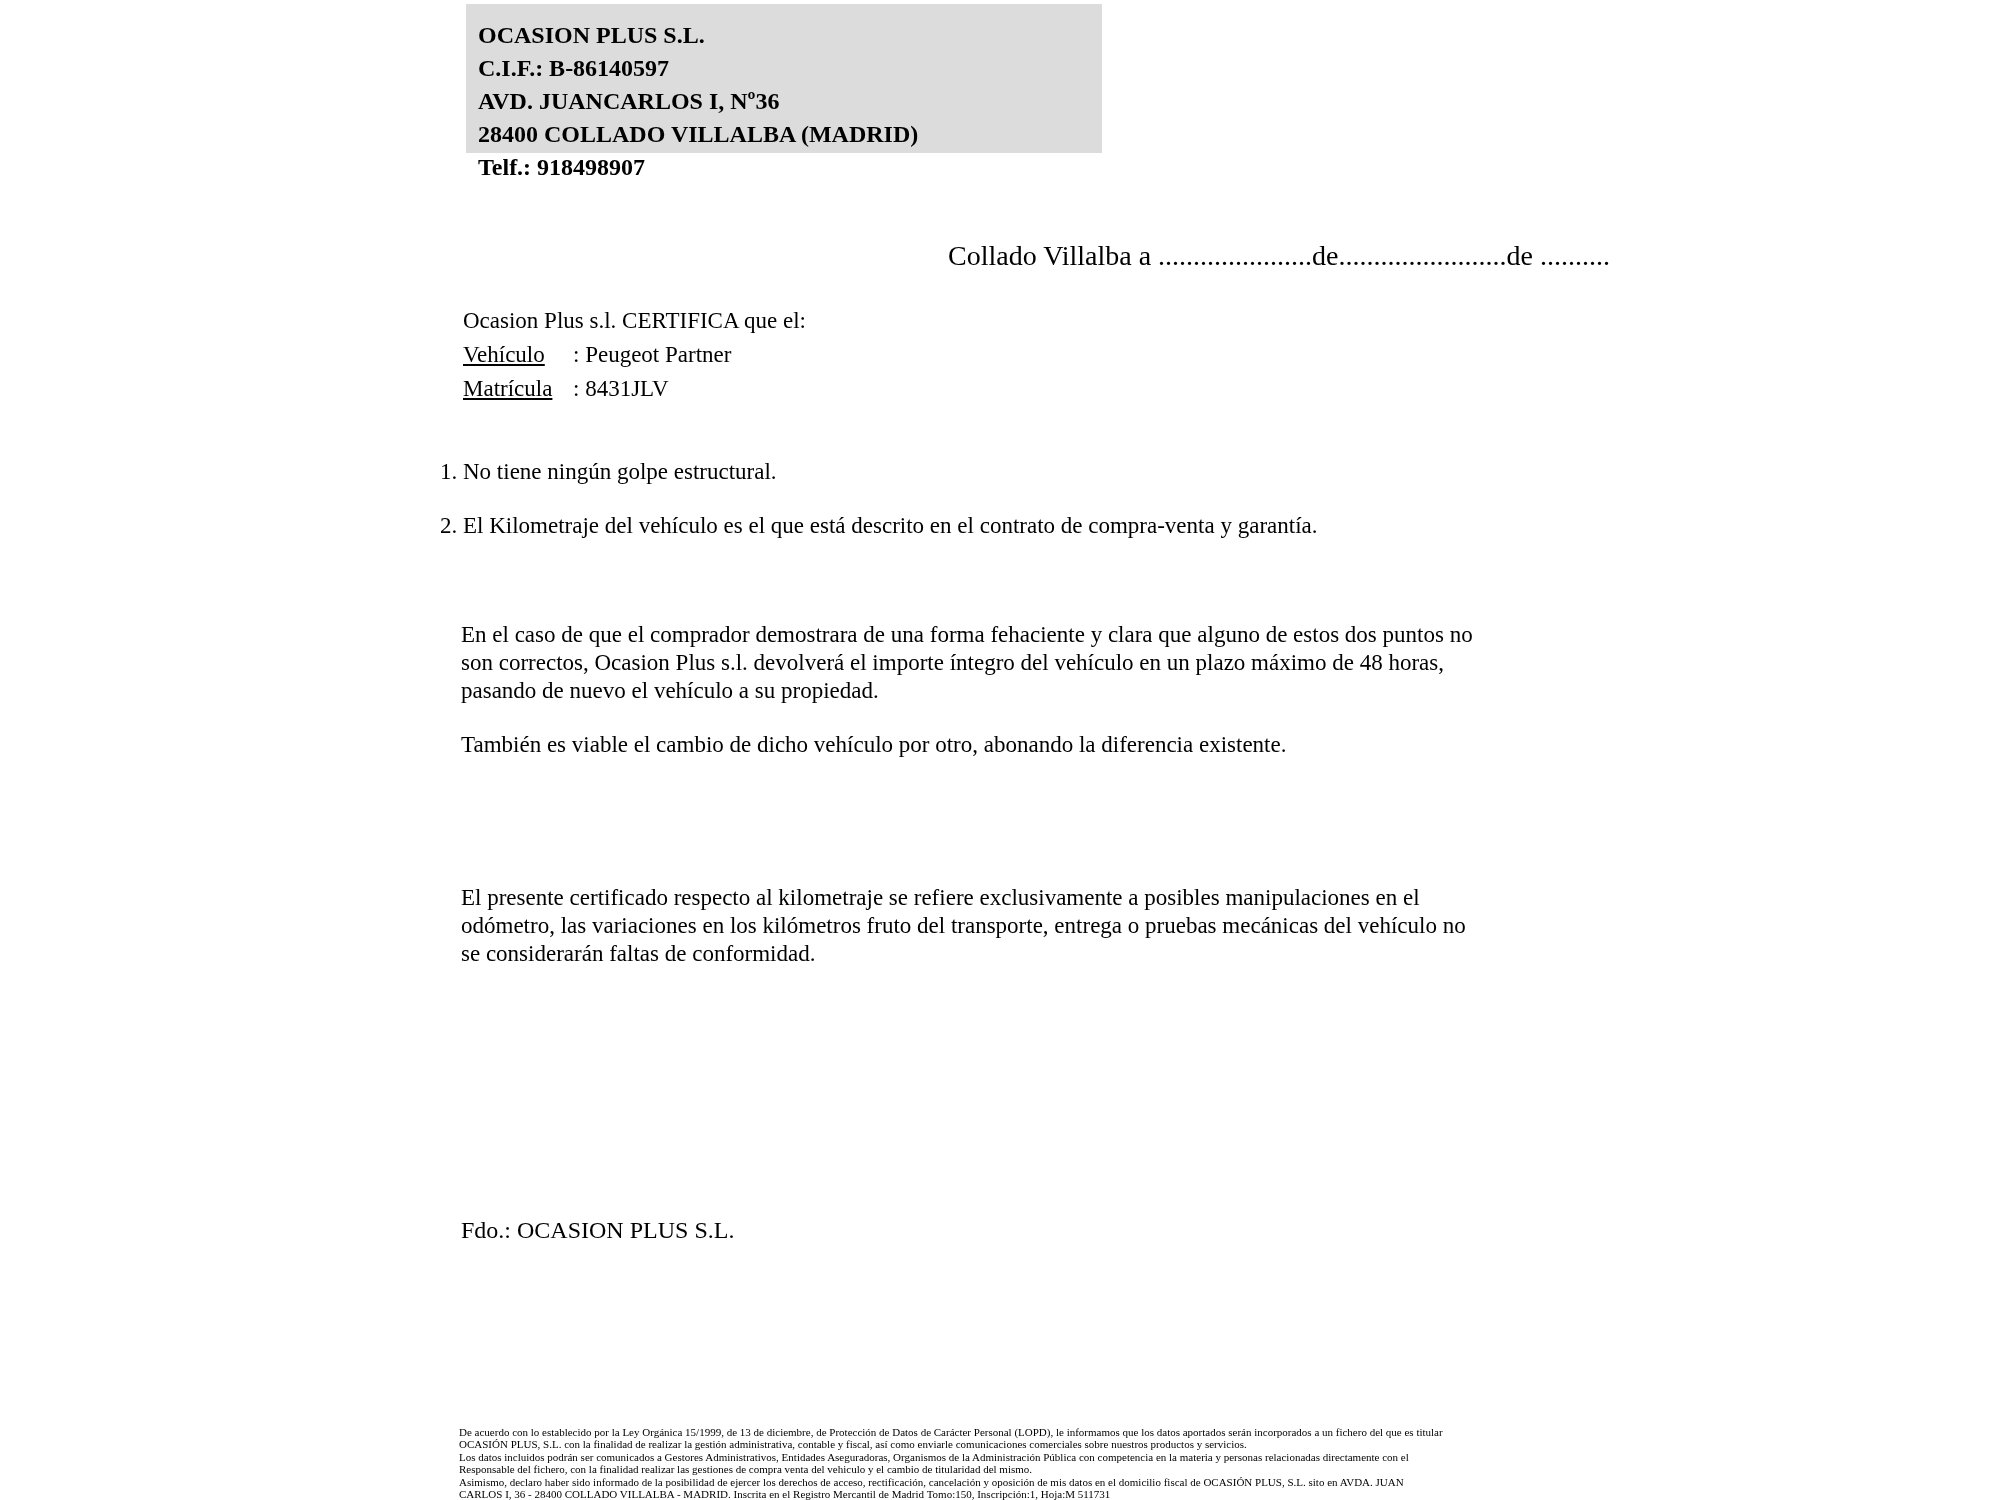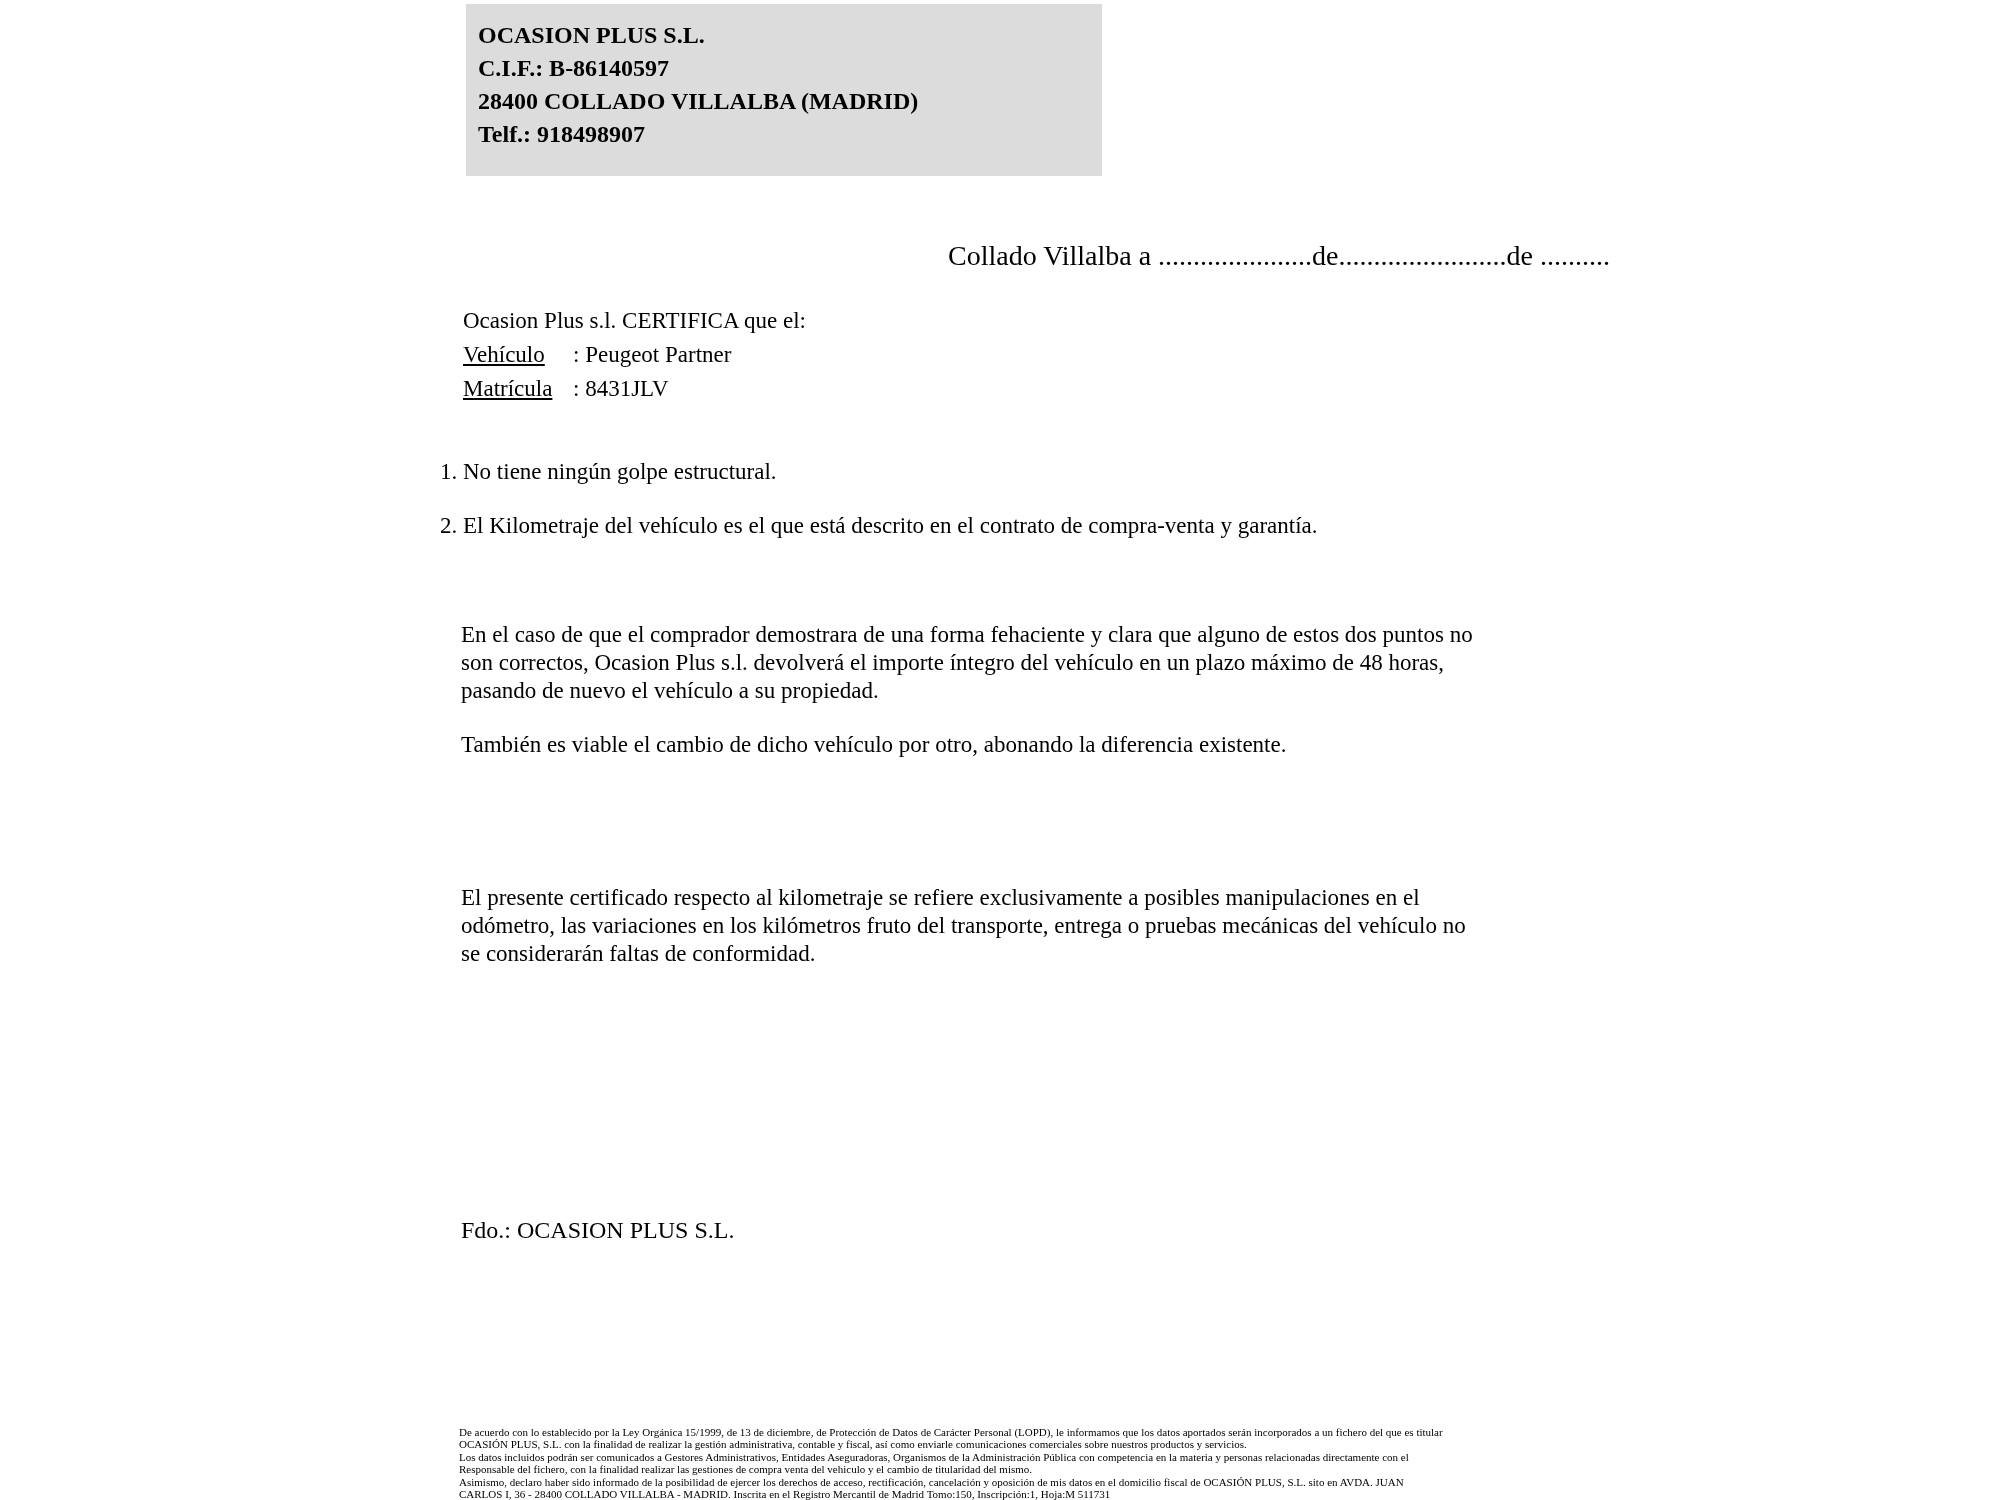--- a/index.html
+++ b/index.html
@@ -16,21 +16,21 @@
     background: #ffffff;
     overflow: hidden;
   }
   .abs { position: absolute; }
 
   
   #header-box {
     left: 466px;
     top: 4px;
     width: 636px;
-    height: 172px;
+    height: 149px;
     background: #dcdcdc;
     box-sizing: border-box;
     padding: 15px 0 0 12px;
     font-weight: bold;
     font-size: 24px;
     line-height: 33px;
     white-space: nowrap;
   }
 
   
@@ -98,20 +98,21 @@
   }
 </style>
 </head>
 <body>
 
 <div id="page">
 
   <div id="header-box" class="abs">
     <div>OCASION PLUS S.L.</div>
     <div>C.I.F.: B-86140597</div>
+    <div>AVD. JUANCARLOS I, Nº36</div>
     <div>28400 COLLADO VILLALBA (MADRID)</div>
     <div>Telf.: 918498907</div>
   </div>
 
   <div id="date-line" class="abs">Collado Villalba a ......................de........................de ..........</div>
 
   <div id="cert-block" class="abs">
     <div>Ocasion Plus s.l. CERTIFICA que el:</div>
     <div class="field-row"><span class="label-box"><span class="u">Vehículo</span></span><span>:</span> <span>Peugeot Partner</span></div>
     <div class="field-row"><span class="label-box"><span class="u">Matrícula</span></span><span>:</span> <span>8431JLV</span></div>

